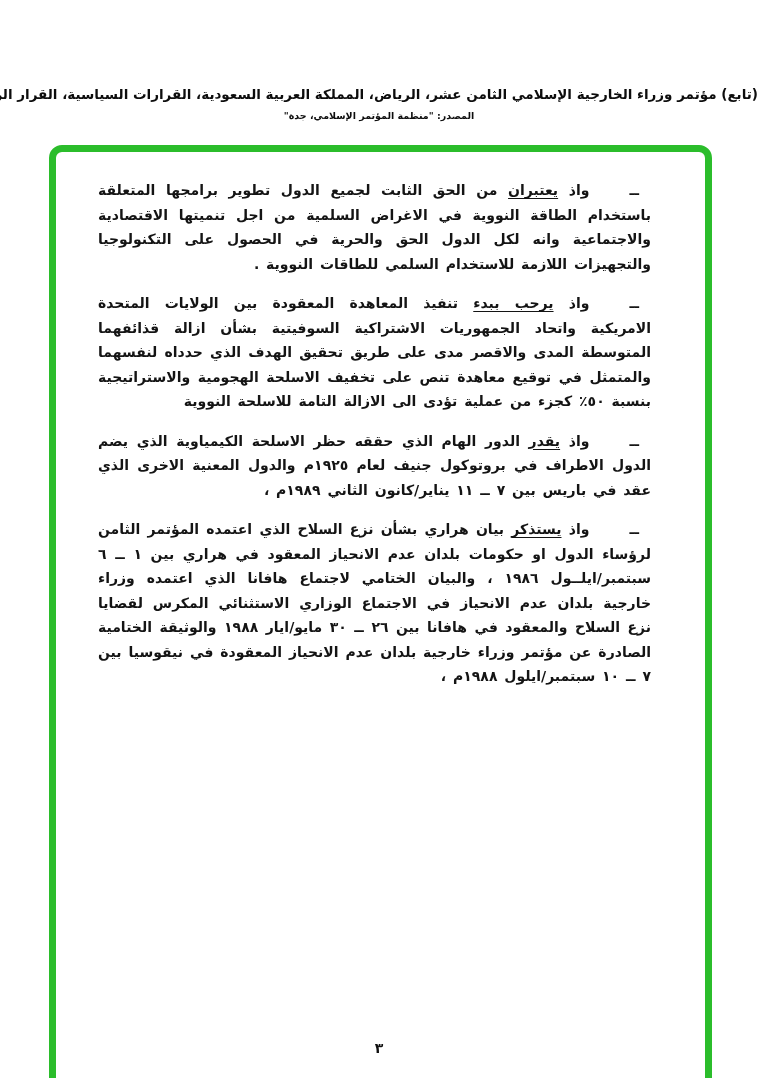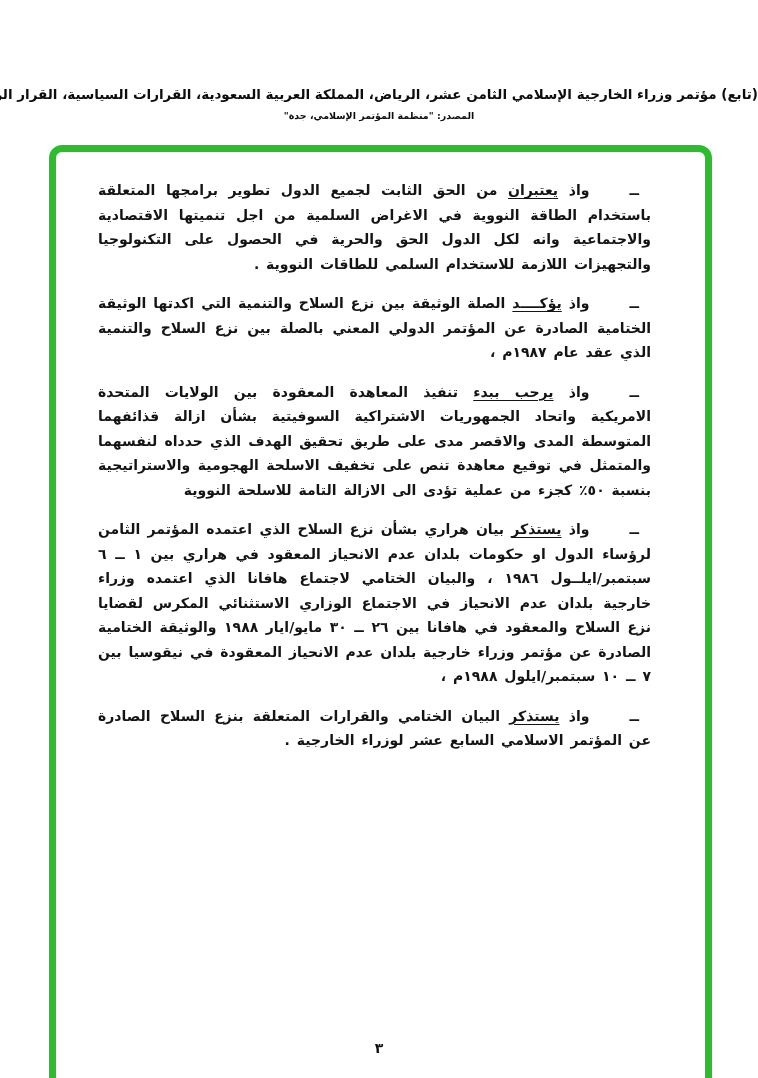--- a/index.html
+++ b/index.html
@@ -90,26 +90,25 @@
   <div class="header">
     <div class="header-line1">(تابع)  مؤتمر وزراء الخارجية الإسلامي الثامن عشر، الرياض، المملكة العربية السعودية، القرارات السياسية، القرار الرقم ١٨/٢٨-س</div>
     <div class="header-line2">المصدر:  "منظمة المؤتمر الإسلامي، جدة"</div>
   </div>
 
   <div class="content-box" style="border-color: rgb(43, 189, 43);">
 
     <p><span class="dash">ــ</span><span class="gap"></span><span>واذ </span><span class="lead">يعتبران</span><span> من الحق الثابت لجميع الدول تطوير برامجها المتعلقة باستخدام الطاقة النووية في الاغراض السلمية من اجل تنميتها الاقتصادية والاجتماعية وانه لكل الدول الحق والحرية في الحصول على التكنولوجيا والتجهيزات اللازمة للاستخدام السلمي للطاقات النووية .</span></p>
 
 
-    <p><span class="dash">ــ</span><span class="gap"></span><span>واذ </span><span class="lead">يؤكــــد</span><span> الصلة الوثيقة بين نزع السلاح والتنمية التي اكدتها الوثيقة الختامية الصادرة عن المؤتمر الدولي المعني بالصلة بين نزع السلاح والتنمية الذي عقد عام ١٩٨٧م ،</span></p>
 
     <p><span class="dash">ــ</span><span class="gap"></span><span>واذ </span><span class="lead">يرحب ببدء</span><span> تنفيذ المعاهدة المعقودة بين الولايات المتحدة الامريكية واتحاد الجمهوريات الاشتراكية السوفيتية بشأن ازالة قذائفهما المتوسطة المدى والاقصر مدى على طريق تحقيق الهدف الذي حدداه لنفسهما والمتمثل في توقيع معاهدة تنص على تخفيف الاسلحة الهجومية والاستراتيجية بنسبة ٥٠٪ كجزء من عملية تؤدى الى الازالة التامة للاسلحة النووية</span></p>
 
+    <p><span class="dash">ــ</span><span class="gap"></span><span>واذ </span><span class="lead">يقدر</span><span> الدور الهام الذي حققه حظر الاسلحة الكيمياوية الذي يضم الدول الاطراف في بروتوكول جنيف لعام ١٩٢٥م والدول المعنية الاخرى الذي عقد في باريس بين ٧ ــ ١١ يناير/كانون الثاني ١٩٨٩م ،</span></p>
 
     <p><span class="dash">ــ</span><span class="gap"></span><span>واذ </span><span class="lead">يستذكر</span><span> بيان هراري بشأن نزع السلاح الذي اعتمده المؤتمر الثامن لرؤساء الدول او حكومات بلدان عدم الانحياز المعقود في هراري بين ١ ــ ٦ سبتمبر/ايلــول ١٩٨٦ ، والبيان الختامي لاجتماع هافانا الذي اعتمده وزراء خارجية بلدان عدم الانحياز في الاجتماع الوزاري الاستثنائي المكرس لقضايا نزع السلاح والمعقود في هافانا بين ٢٦ ــ ٣٠ مايو/ايار ١٩٨٨ والوثيقة الختامية الصادرة عن مؤتمر وزراء خارجية بلدان عدم الانحياز المعقودة في نيقوسيا بين ٧ ــ ١٠ سبتمبر/ايلول ١٩٨٨م ،</span></p>
 
-    <p><span class="dash">ــ</span><span class="gap"></span><span>واذ </span><span class="lead">يستذكر</span><span> البيان الختامي والقرارات المتعلقة بنزع السلاح الصادرة عن المؤتمر الاسلامي السابع عشر لوزراء الخارجية .</span></p>
 
   </div>
 
   <div class="page-number">٣</div>
 
 </div>
 
 </body></html>

